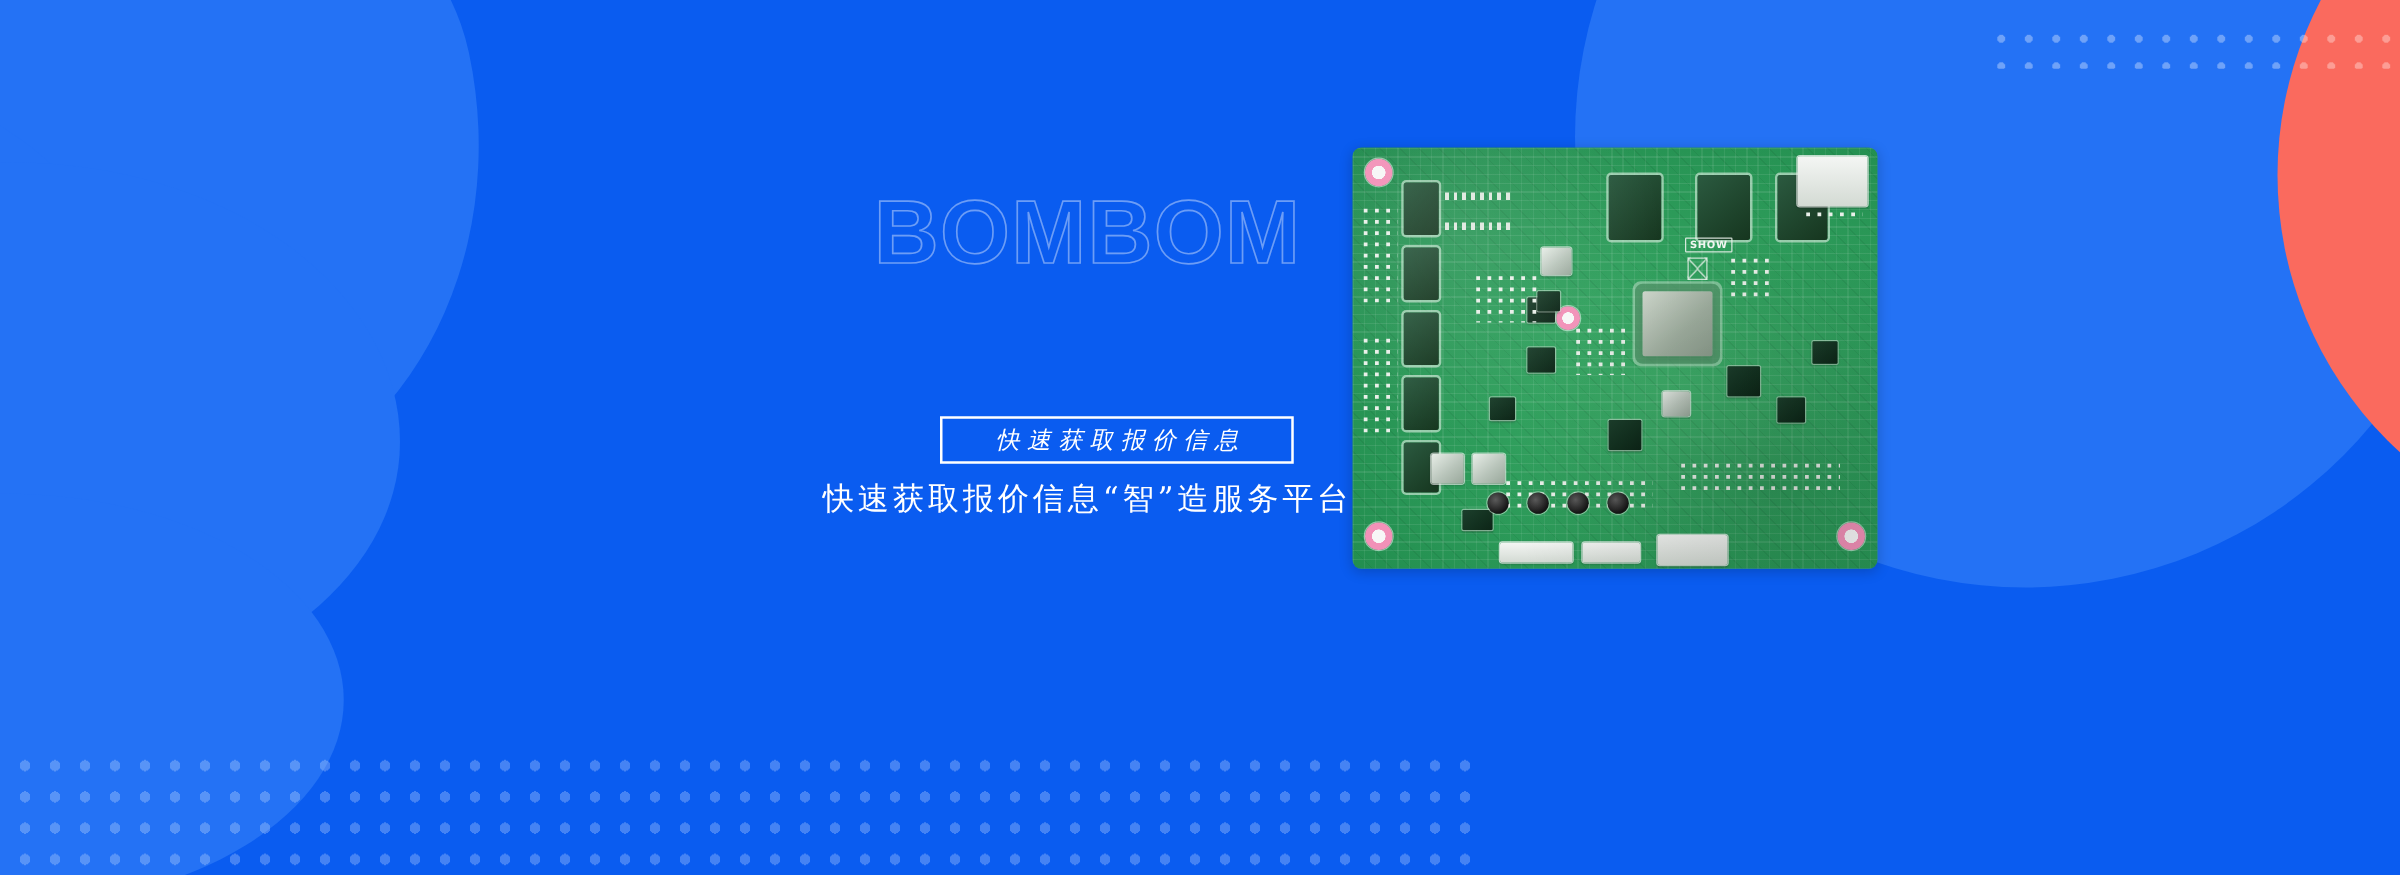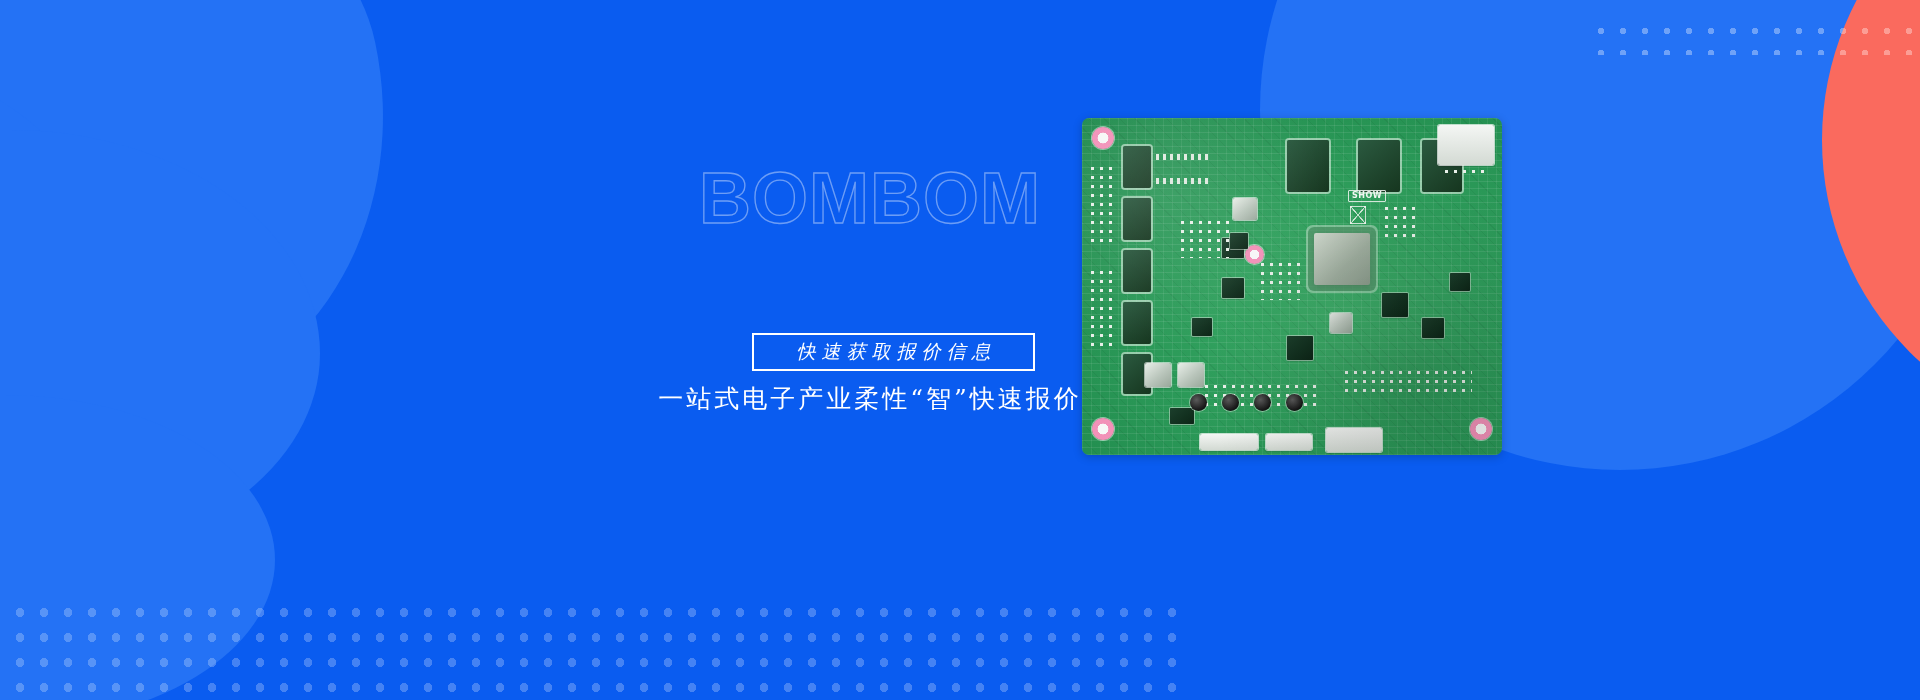--- a/index.html
+++ b/index.html
@@ -63,21 +63,21 @@
     background-size:24px 25px; background-position:0 0;
   }
 
   
   .text-block{
     position:absolute; left:640px; top:150px;
     width:460px; height:290px;
     text-align:center;
   }
   .ghost-word{
-    position:absolute; left:0; top:12px; width:100%;
+    position:absolute; left:0; top:0; width:100%;
     font-size:72px; font-weight:700; letter-spacing:1px;
     line-height:1; color:transparent;
     -webkit-text-stroke:1.3px rgba(255,255,255,.40);
     white-space:nowrap; user-select:none;
   }
   .headline{
     position:absolute; left:0; top:28px; width:100%;
     color:#ffffff; font-weight:800;
     font-size:66px; line-height:1.02;
     letter-spacing:2px;
@@ -265,16 +265,16 @@
   </div>
 
   <div class="text-block">
     <div class="ghost-word">BOMBOM</div>
 
 
     <div class="cta-box">
       <span>快速获取报价信息</span>
     </div>
 
-    <div class="tagline">一站式电子产业柔性“智”快速报价</div>
+    <div class="tagline">快速获取报价信息“智”造服务平台</div>
   </div>
 
 </div>
 
 </body></html>

